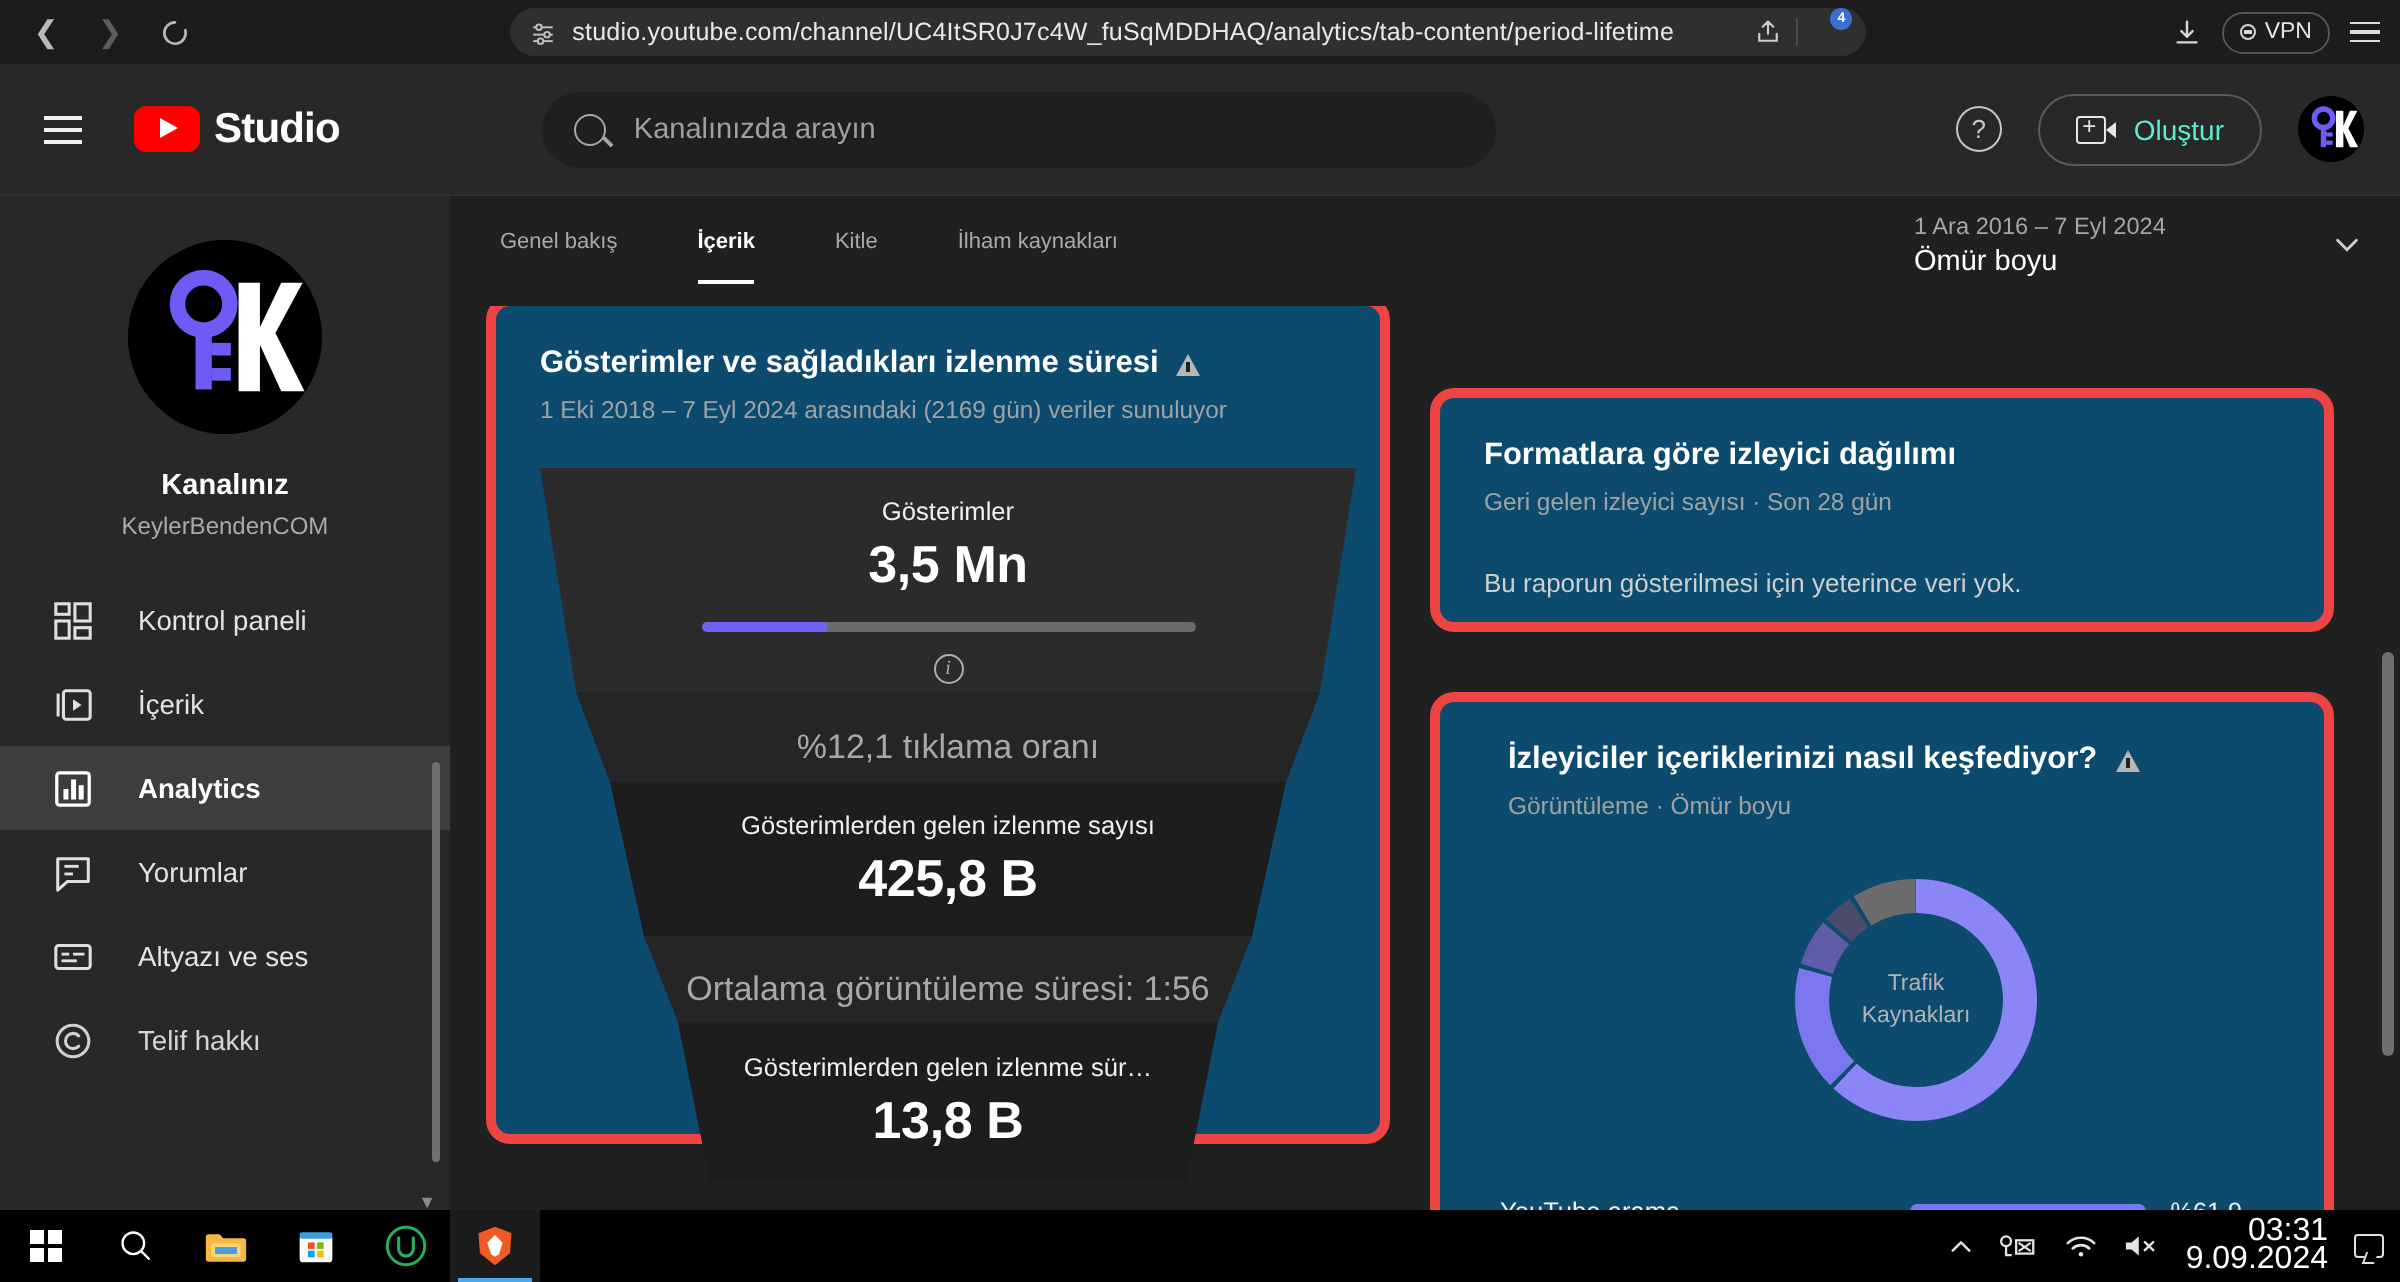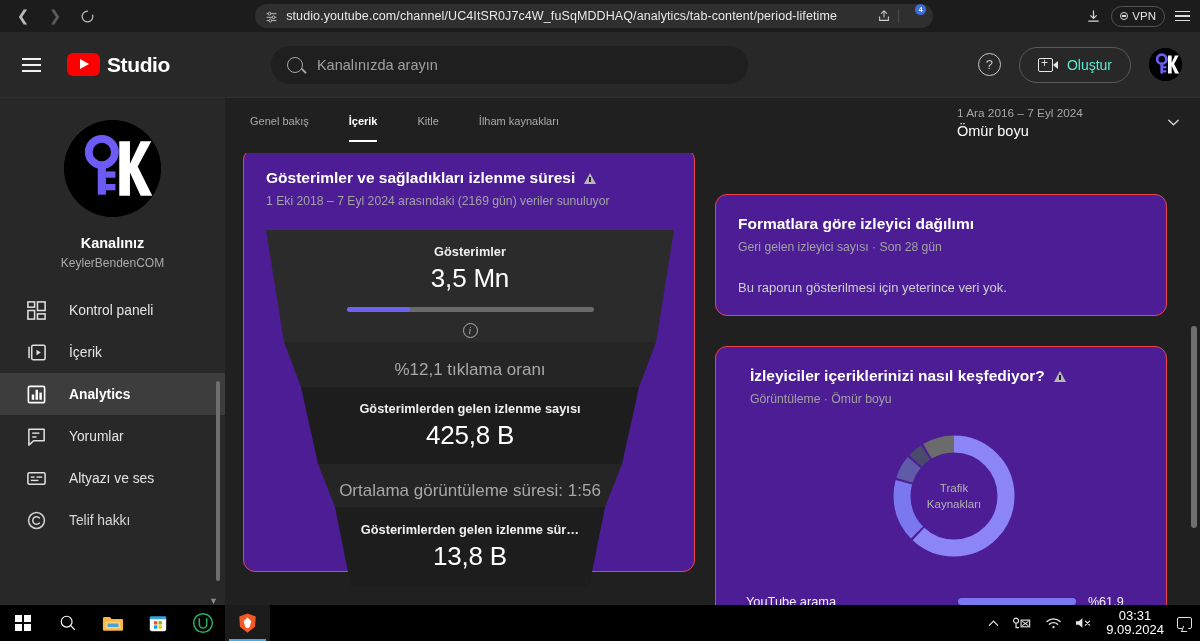--- a/index.html
+++ b/index.html
@@ -175,40 +175,40 @@
   .period-txt { flex: 1; }
   .period-dates { color: #a6a6a6; font-size: 11.8px; }
   .period-name { color: #fff; font-size: 14.5px; margin-top: 3px; }
   .chev { color: #cfcfcf; font-size: 15px; }
 
   .scroll-area { position: absolute; top: 40px; left: 0; width: 975px; height: 467px; }
   .col-left { position: absolute; left: 18px; top: 0; width: 480px; }
   .col-right { position: absolute; left: 490px; top: 0; width: 468px; }
 
   .card {
-    background: #4c1d95; border: 1px solid #ef4444; border-radius: 12px;
+    background: #0c4a6e; border: 5px solid #ef4444; border-radius: 12px;
   }
   .card-title { color: #fff; font-size: 15.5px; font-weight: 700; display: flex; align-items: center; gap: 9px; }
   .card-sub { color: #a2a2a2; font-size: 12.2px; margin-top: 7px; }
   .warn-tri {
     width: 0; height: 0; border-left: 6.5px solid transparent; border-right: 6.5px solid transparent;
     border-bottom: 11px solid #b7b7b7; position: relative; flex: none;
   }
   .warn-tri::after {
     content: ""; position: absolute; left: -1px; top: 4px; width: 2px; height: 5px; background: #212121;
   }
 
   
   .funnel-card { position: absolute; left: 0; top: 10px; width: 452px; height: 424px; padding: 20px 22px; }
   .funnel-wrap { position: relative; margin-top: 22px; width: 408px; height: 343px; }
   .f-step { position: relative; width: 100%; overflow: hidden; }
   .f-poly { position: absolute; inset: 0; }
   .f-content { position: relative; z-index: 2; display: flex; flex-direction: column; align-items: center; justify-content: center; height: 100%; }
-  .f-label { color: #f0f0f0; font-size: 12.8px; font-weight: 700; }
-  .f-value { color: #fff; font-size: 26px; font-weight: 400; margin-top: 4px; letter-spacing: -.2px; }
+  .f-label { color: #f0f0f0; font-size: 12.8px; font-weight: 400; }
+  .f-value { color: #fff; font-size: 26px; font-weight: 700; margin-top: 4px; letter-spacing: -.2px; }
   .f-mid { color: #a8a8a8; font-size: 17px; margin-top: 10px; }
   .progress-row { width: 100%; display: flex; flex-direction: column; align-items: center; margin-top: 13px; z-index: 3; position: relative; }
   .progress-track { width: 247px; height: 5px; background: #6a6a6a; border-radius: 3px; overflow: hidden; }
   .progress-fill { height: 100%; background: #6c63f5; border-radius: 3px; }
   .progress-note { margin-top: 11px; display: flex; align-items: center; gap: 9px; color: #b6b6b6; font-size: 12.1px; }
   .info-circ {
     width: 15px; height: 15px; border: 1.4px solid #b0b0b0; border-radius: 50%;
     color: #b0b0b0; font-size: 10px; display: flex; align-items: center; justify-content: center;
     font-style: italic; font-family: "Liberation Serif", serif;
   }
@@ -246,21 +246,21 @@
     width: 45px; height: 36px; display: flex; align-items: center; justify-content: center;
     position: relative;
   }
   .tb-item.active-app { background: #1b1b1b; }
   .tb-item.active-app::after {
     content: ""; position: absolute; left: 4px; right: 4px; bottom: 0; height: 2.5px; background: #4aa8ef;
   }
   .win-logo { display: grid; grid-template-columns: 7px 7px; grid-template-rows: 7px 7px; gap: 2px; }
   .win-logo i { background: #fff; display: block; }
   .tb-right { margin-left: auto; display: flex; align-items: center; gap: 13px; padding-right: 8px; color: #e4e4e4; }
-  .clock { text-align: center; font-size: 13px; line-height: 14px; color: #fff; }
+  .clock { text-align: right; font-size: 16px; line-height: 14px; color: #fff; }
   .notif-box { width: 15px; height: 12px; border: 1.4px solid #e0e0e0; border-radius: 2px; position: relative; }
   .notif-box::after {
     content: ""; position: absolute; left: 4px; bottom: -4px; width: 5px; height: 5px;
     background: #000; border-left: 1.4px solid #e0e0e0; border-bottom: 1.4px solid #e0e0e0;
     transform: skewX(-20deg);
   }
   svg { display: block; }
 </style>
 </head>
 <body>

